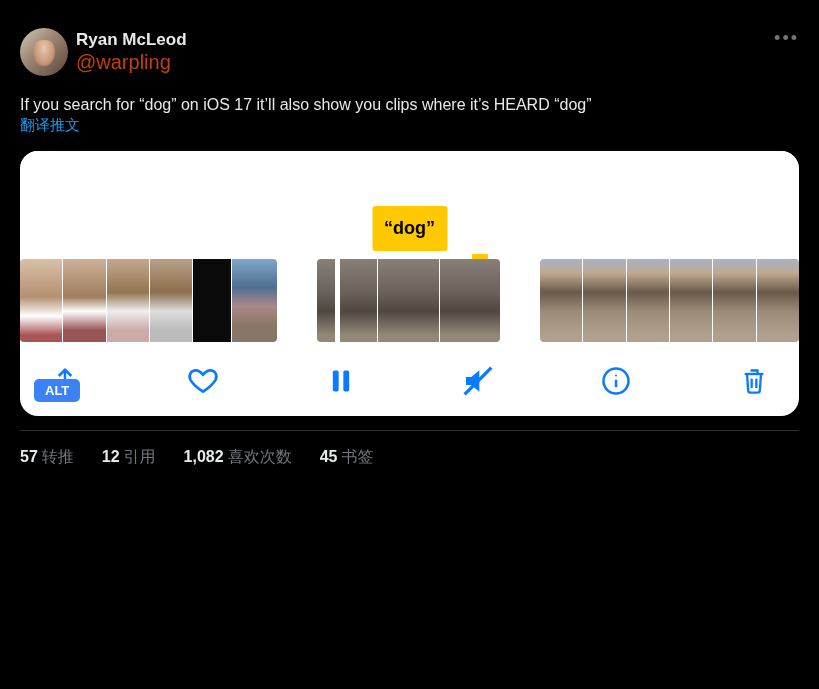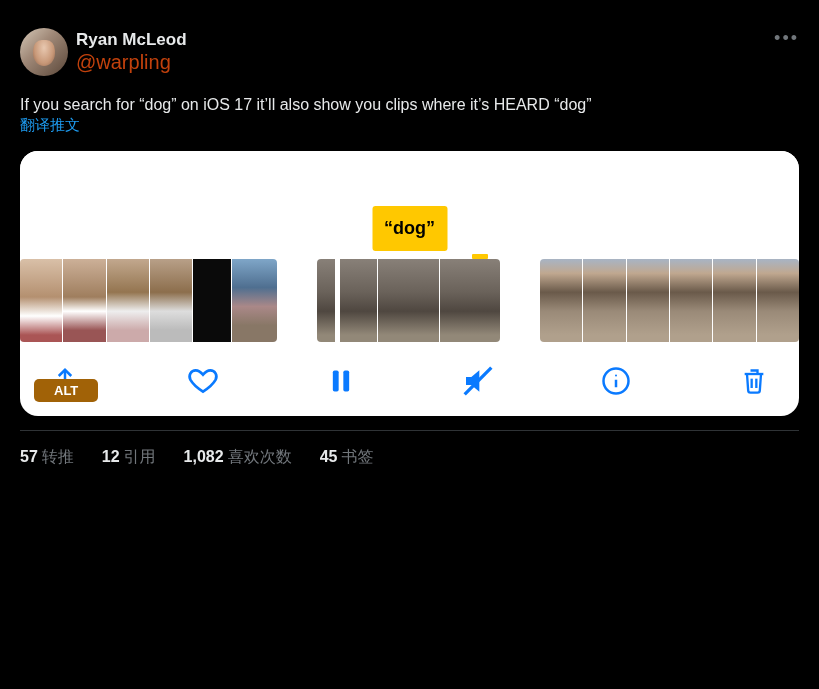--- a/index.html
+++ b/index.html
@@ -150,25 +150,25 @@
     display: flex;
     align-items: center;
     justify-content: center;
     cursor: pointer;
   }
   .ctrl svg { stroke: #0a7aff; fill: none; stroke-width: 2; }
   .alt-badge {
     position: absolute;
     left: 14px;
     bottom: 14px;
-    background: #a16207;
+    background: #3b82f6;
     color: #fff;
     font-size: 13px;
     font-weight: 800;
-    padding: 4px 20px;
+    padding: 4px 11px;
     border-radius: 5px;
   }
   .meta {
     margin-top: 16px;
     font-size: 16px;
     color: #71767b;
   }
   .meta .views-num { color: #e7e9ea; font-weight: 700; }
   .divider {
     border-top: 1px solid #2f3336;

